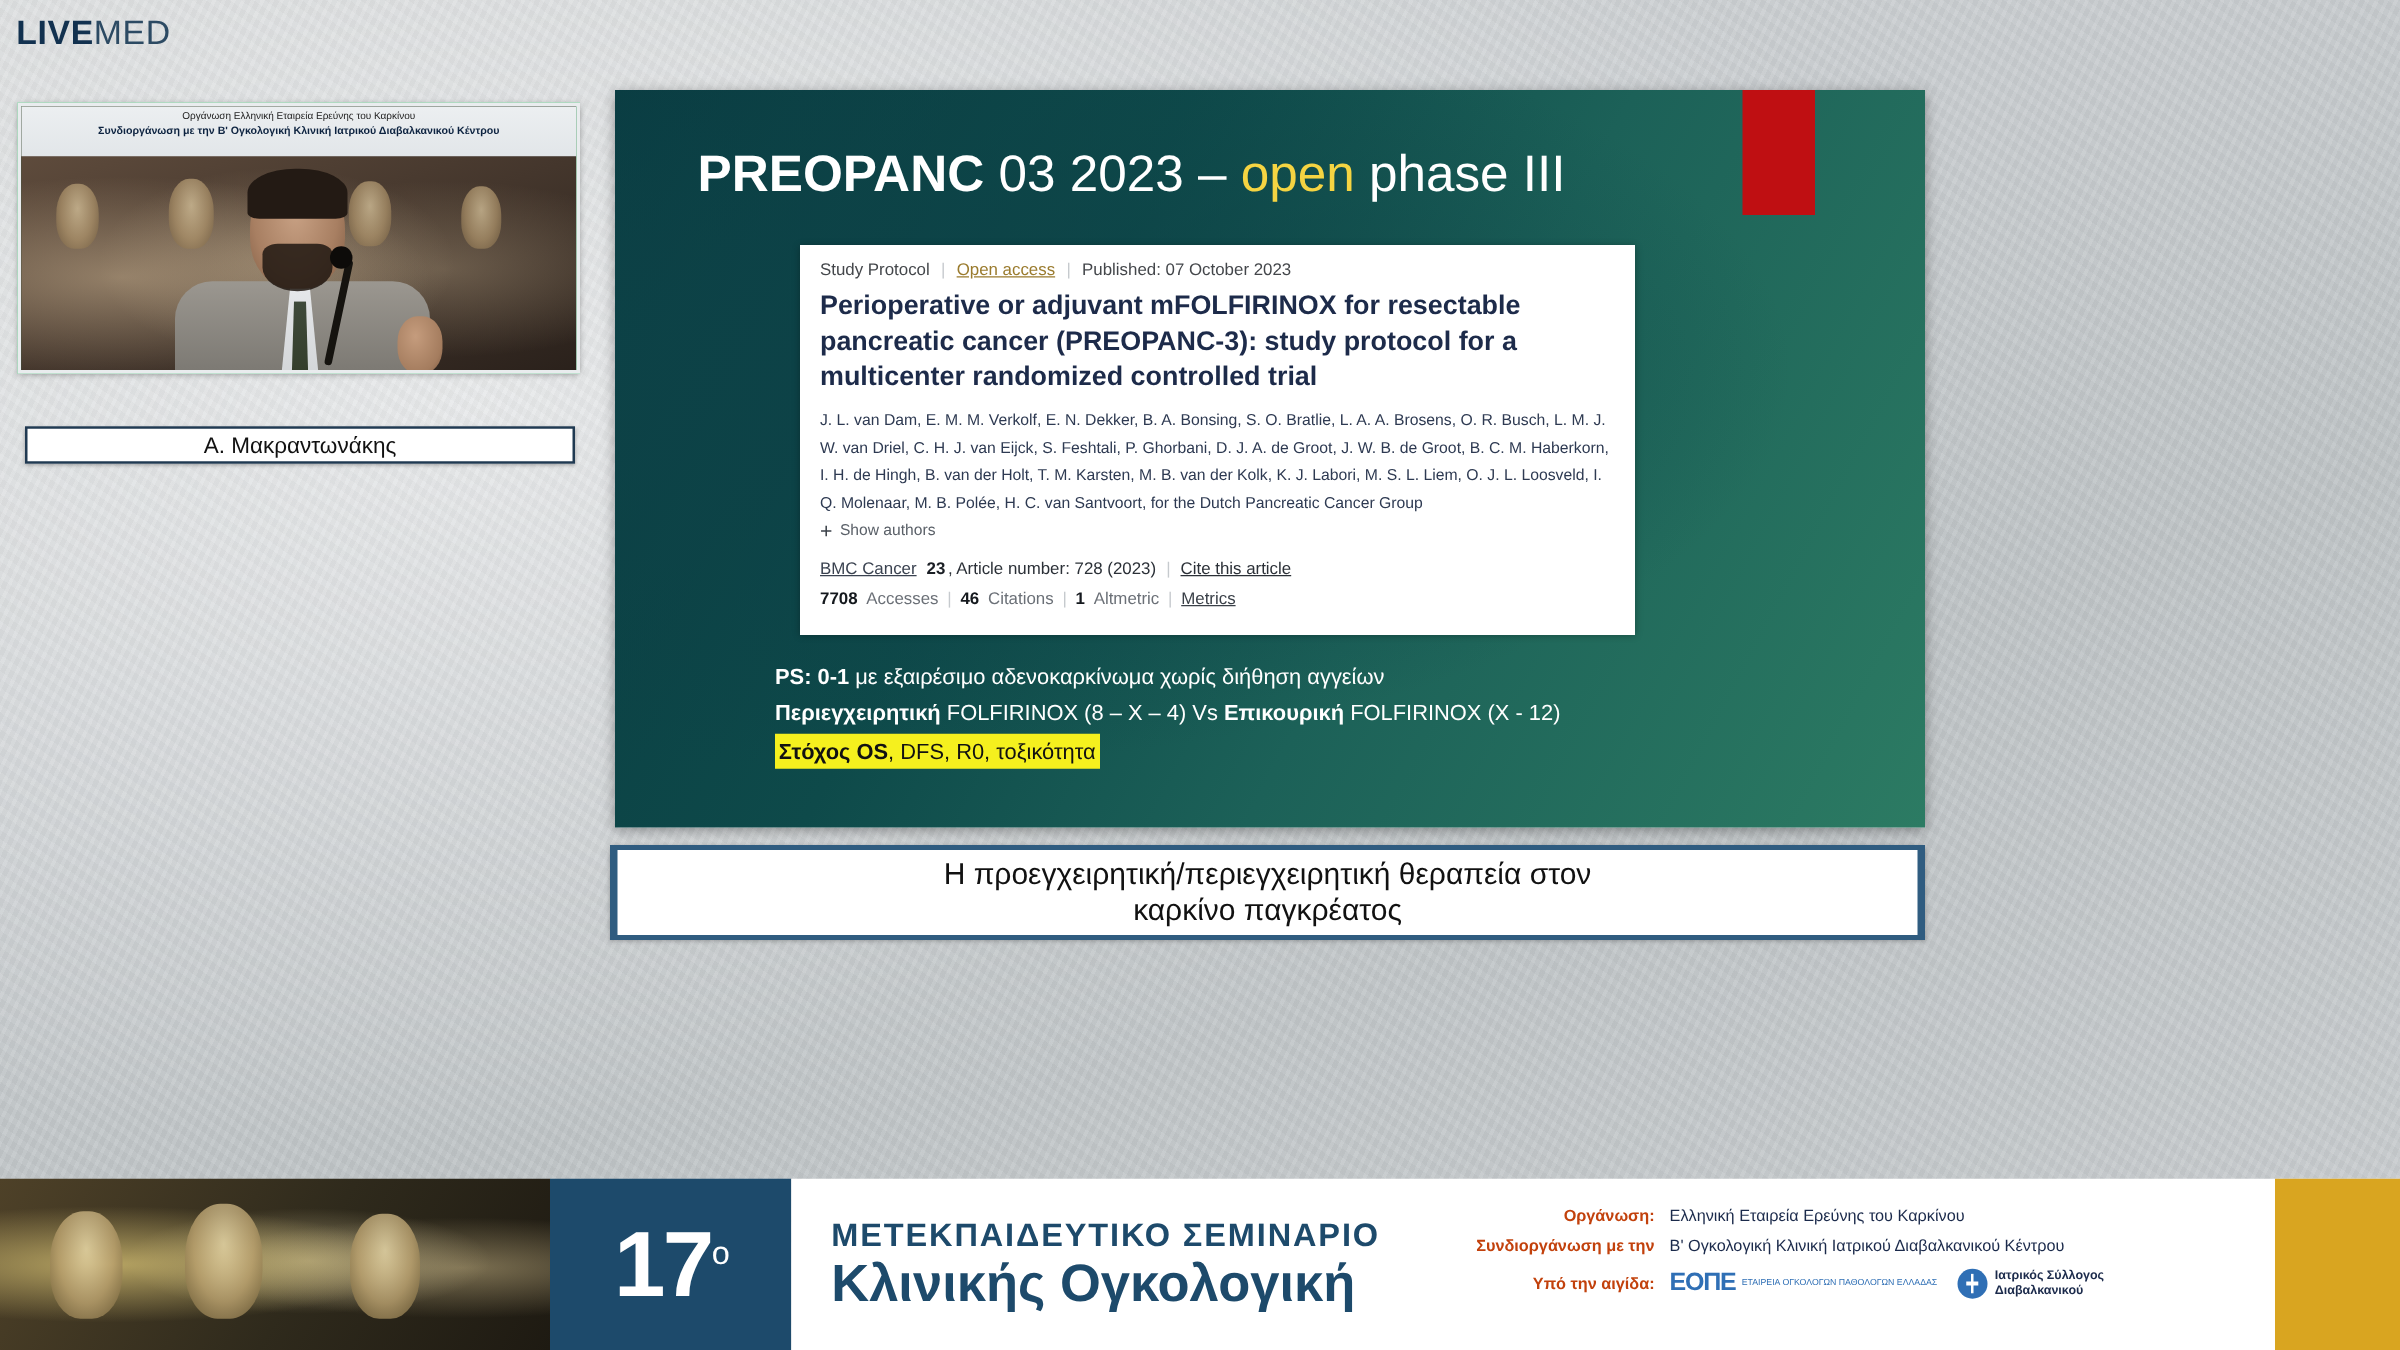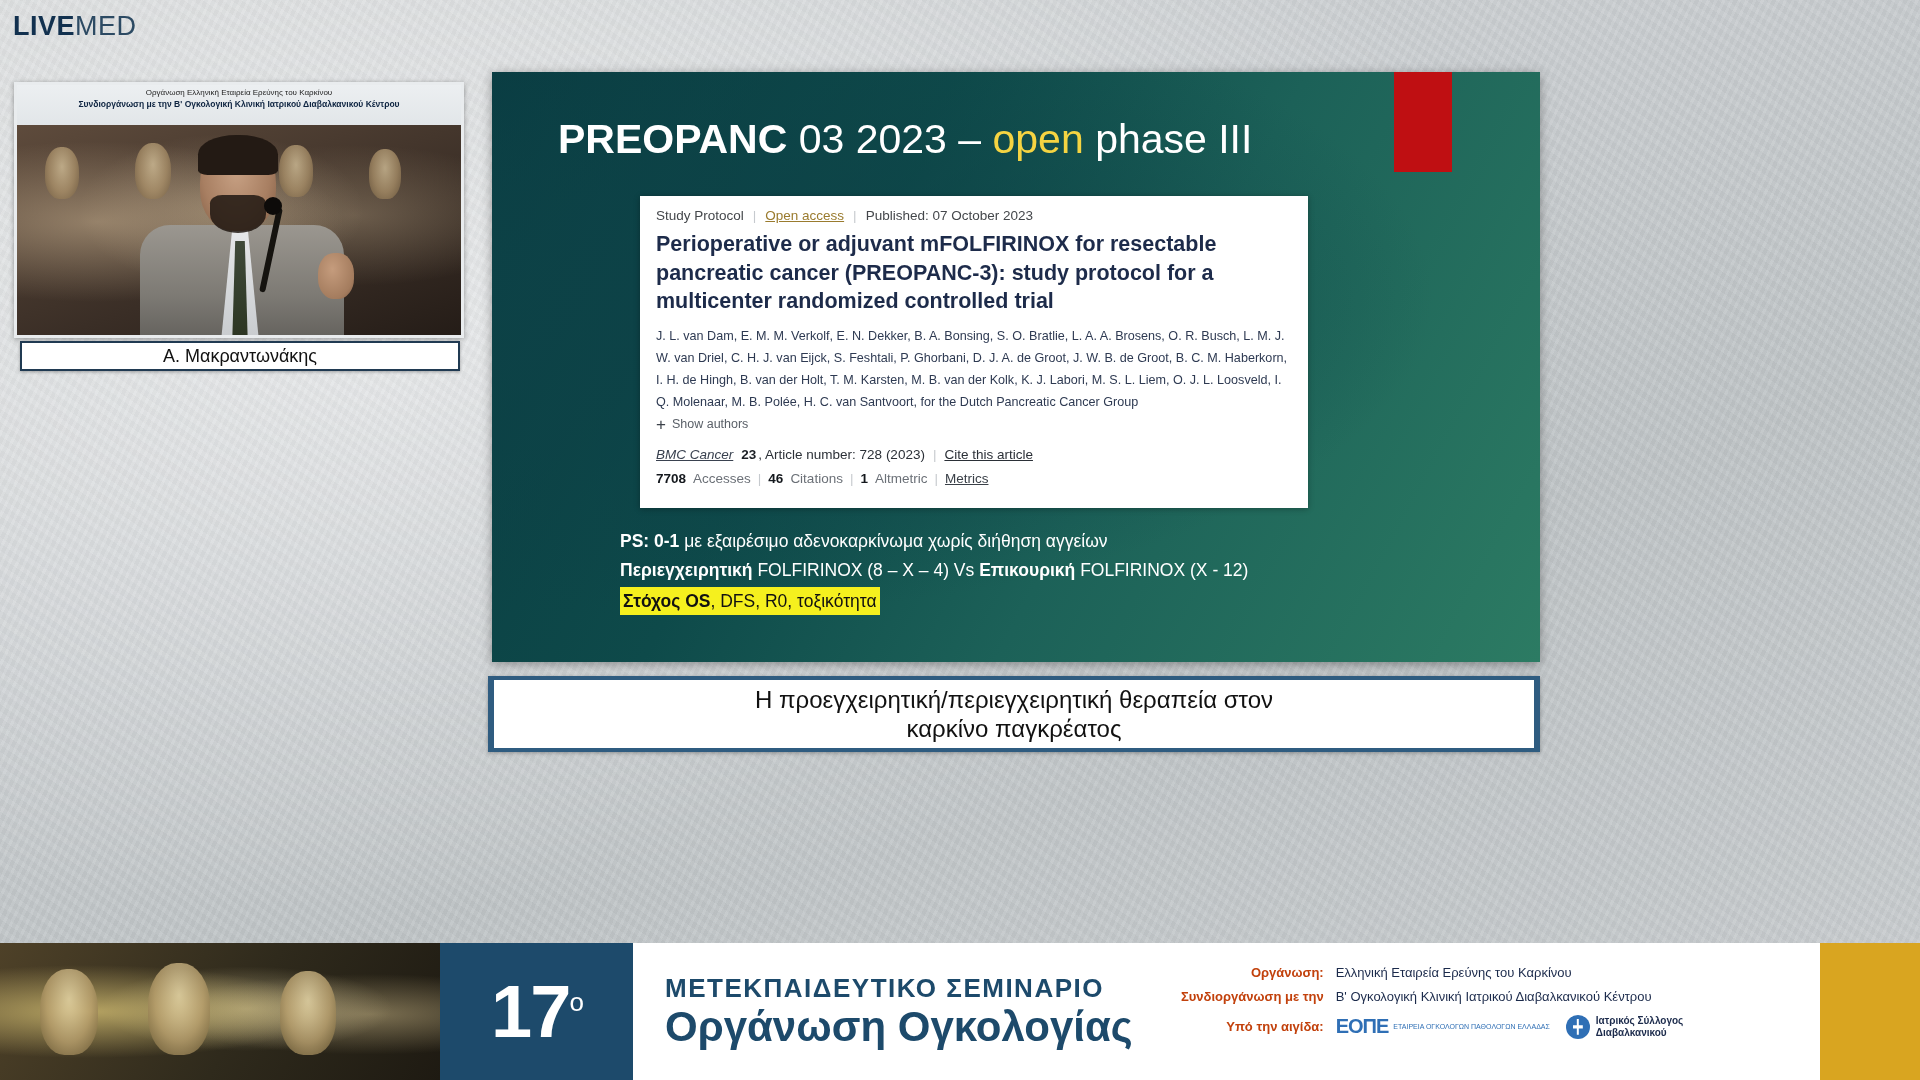--- a/index.html
+++ b/index.html
@@ -20,21 +20,21 @@
       repeating-linear-gradient(35deg, rgba(255,255,255,0.04) 0 5px, rgba(0,0,0,0.015) 5px 11px);
     pointer-events:none;
   }
 
   
   .logo{position:absolute;left:13px;top:13px;font-size:27px;letter-spacing:0.5px;line-height:1;}
   .logo .live{font-weight:bold;color:#12314f;}
   .logo .med{font-weight:normal;color:#2c4a63;}
 
   
-  .video-wrap{position:absolute;left:14px;top:82px;width:450px;height:256px;
+  .video-wrap{position:absolute;left:14px;top:82px;width:450px;height:217px;
      border:3px solid #e9ecee;background:#22c55e;overflow:hidden;
      box-shadow:0 1px 5px rgba(0,0,0,0.35);}
   .vid-bg{position:absolute;inset:0;
      background:
        radial-gradient(circle at 25% 55%, #6f5a4c 0%, #3a2f2a 45%, #241d1a 100%),
        linear-gradient(120deg,#4a3b33 0%,#2b221d 100%);}
   .vid-banner{position:absolute;left:0;top:0;width:100%;height:40px;
      background:linear-gradient(180deg,#eceff1 0%, #e2e6e9 100%);
      color:#1b2a4b;font-size:8.5px;line-height:1.35;padding:3px 8px;text-align:center;}
   .vid-banner .l2{font-size:8px;color:#222;}
@@ -94,21 +94,21 @@
   .card{position:absolute;left:148px;top:124px;width:668px;height:312px;background:#fff;
      box-shadow:0 1px 6px rgba(0,0,0,.3);padding:12px 16px 10px 16px;overflow:hidden;}
   .meta-row{display:flex;align-items:center;gap:9px;font-size:13.5px;color:#44474b;margin-bottom:7px;}
   .meta-row .sep{color:#c6cace;}
   .meta-row .oa{color:#9a7b2e;text-decoration:underline;}
   .paper-title{font-size:21.5px;line-height:1.33;font-weight:bold;color:#1d2b4a;margin-bottom:9px;}
   .authors{font-size:12.6px;line-height:1.75;color:#2e3a52;}
   .show-authors{display:flex;align-items:center;gap:6px;margin-top:3px;font-size:12.5px;color:#5a6068;}
   .show-authors .plus{font-size:17px;color:#3c424a;line-height:1;}
   .journal-row{margin-top:14px;font-size:13.5px;color:#2b3037;display:flex;align-items:center;gap:8px;}
-  .journal-row .jn{font-style:italic;text-decoration:underline;color:#3a4250;}
+  .journal-row .jn{text-decoration:underline;color:#3a4250;}
   .journal-row b{color:#1b1f25;}
   .journal-row .sep{color:#c6cace;}
   .journal-row .cite{text-decoration:underline;color:#2b3037;}
   .metrics-row{margin-top:9px;font-size:13.5px;color:#6b7077;display:flex;align-items:center;gap:7px;}
   .metrics-row b{color:#14181d;}
   .metrics-row .sep{color:#c6cace;}
   .metrics-row .mx{text-decoration:underline;color:#3a4048;}
 
   
   .slide-notes{position:absolute;left:128px;top:456px;width:860px;color:#fff;font-size:17.5px;line-height:1.5;}
@@ -268,21 +268,21 @@
     <div class="bm-face bf1"></div>
     <div class="bm-face bf2"></div>
     <div class="bm-face bf3"></div>
   </div>
   <div class="bm-blue">
     <div class="num17"><span>17</span><sup>ο</sup></div>
   </div>
   <div class="bm-white">
     <div class="congress">
       <div class="l1">ΜΕΤΕΚΠΑΙΔΕΥΤΙΚΟ ΣΕΜΙΝΑΡΙΟ</div>
-      <div class="l2">Οργάνωση Ογκολογίας</div>
+      <div class="l2">Κλινικής Ογκολογική</div>
     </div>
 
     <div class="org-block">
       <table>
         <tbody>
             <tr>
           <td class="org-label">Οργάνωση:</td>
           <td class="org-val">Ελληνική Εταιρεία Ερεύνης του Καρκίνου</td>
         </tr>
         <tr>

